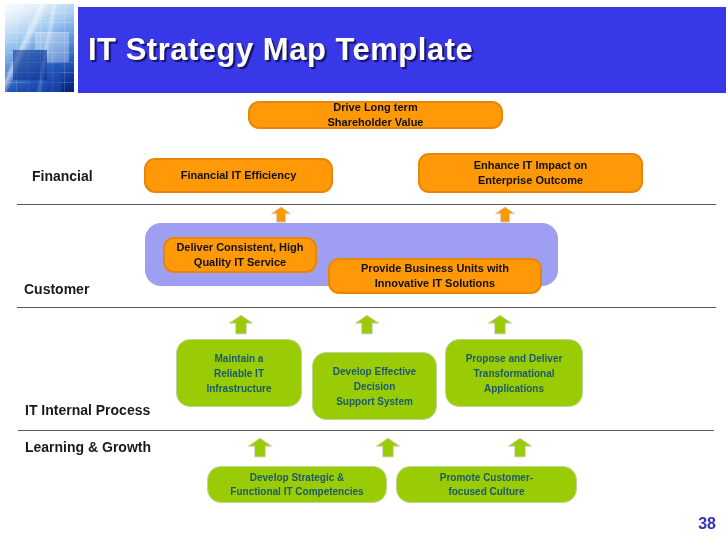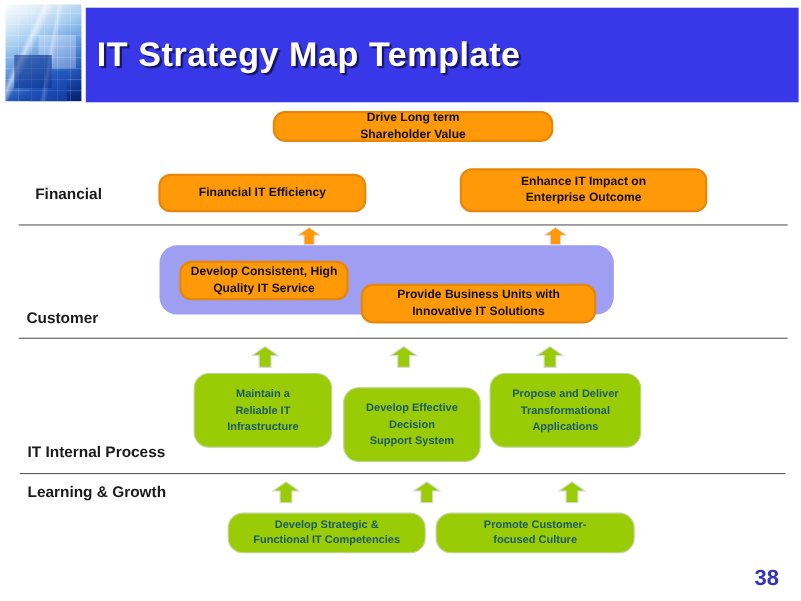--- a/index.html
+++ b/index.html
@@ -47,21 +47,21 @@
   .green-box{
     background:var(--green,#99cc05);
     border:1px solid #bed39a;
     border-radius:14px;
   }
   .green-box .txt{color:var(--green-text,#1c5a6b);font-size:10px;line-height:1.5;}
   .purple-container{
     position:absolute;background:var(--purple,#9e9ef2);border-radius:16px;
   }
   .arrow{position:absolute;}
-  .page-number{position:absolute;font-size:20px;font-weight:bold;color:var(--page-number-blue,#3333bb);}
+  .page-number{position:absolute;font-size:16px;font-weight:bold;color:var(--page-number-blue,#3333bb);text-align:right;}
 </style>
 </head>
 <body>
 
 <div class="slide">
 
   <div class="logo"></div>
   <div class="header-bar">
     <div class="slide-title">IT Strategy Map Template</div>
   </div>
@@ -83,21 +83,21 @@
 
   <svg class="arrow" style="left:270px;top:206px;" width="22" height="17" viewBox="0 0 22 17">
     <polygon points="11,0.8 21,7.8 15.6,7.8 15.6,16.3 6.4,16.3 6.4,7.8 1,7.8" fill="var(--orange,#ff9908)" stroke="#dcdcdc" stroke-width="0.8"></polygon>
   </svg>
   <svg class="arrow" style="left:494px;top:206px;" width="22" height="17" viewBox="0 0 22 17">
     <polygon points="11,0.8 21,7.8 15.6,7.8 15.6,16.3 6.4,16.3 6.4,7.8 1,7.8" fill="var(--orange,#ff9908)" stroke="#dcdcdc" stroke-width="0.8"></polygon>
   </svg>
 
   <div class="purple-container" style="left:145px;top:223px;width:413px;height:63px;"></div>
   <div class="box orange-box" style="left:163px;top:237px;width:154px;height:36px;">
-    <span class="txt">Develop Consistent, High
+    <span class="txt">Deliver Consistent, High
 Quality IT Service</span>
   </div>
   <div class="box orange-box" style="left:328px;top:237px;width:214px;height:36px;margin-top:21px;">
     <span class="txt">Provide Business Units with
 Innovative IT Solutions</span>
   </div>
 
   <div class="section-label" style="left:24px;top:281px;">Customer</div>
   <div class="divider" style="left:17px;top:307px;width:699px;"></div>
 

